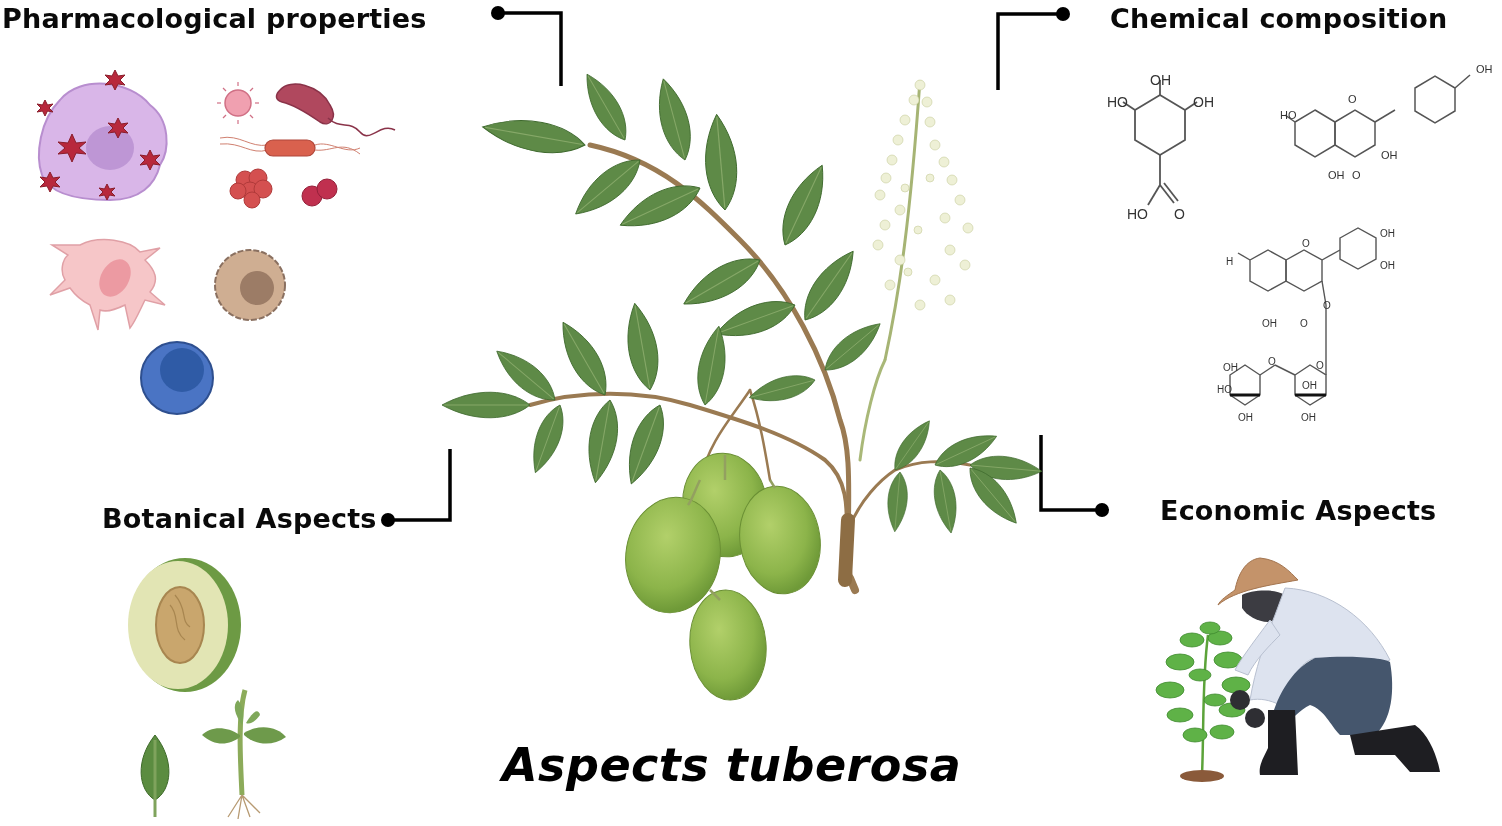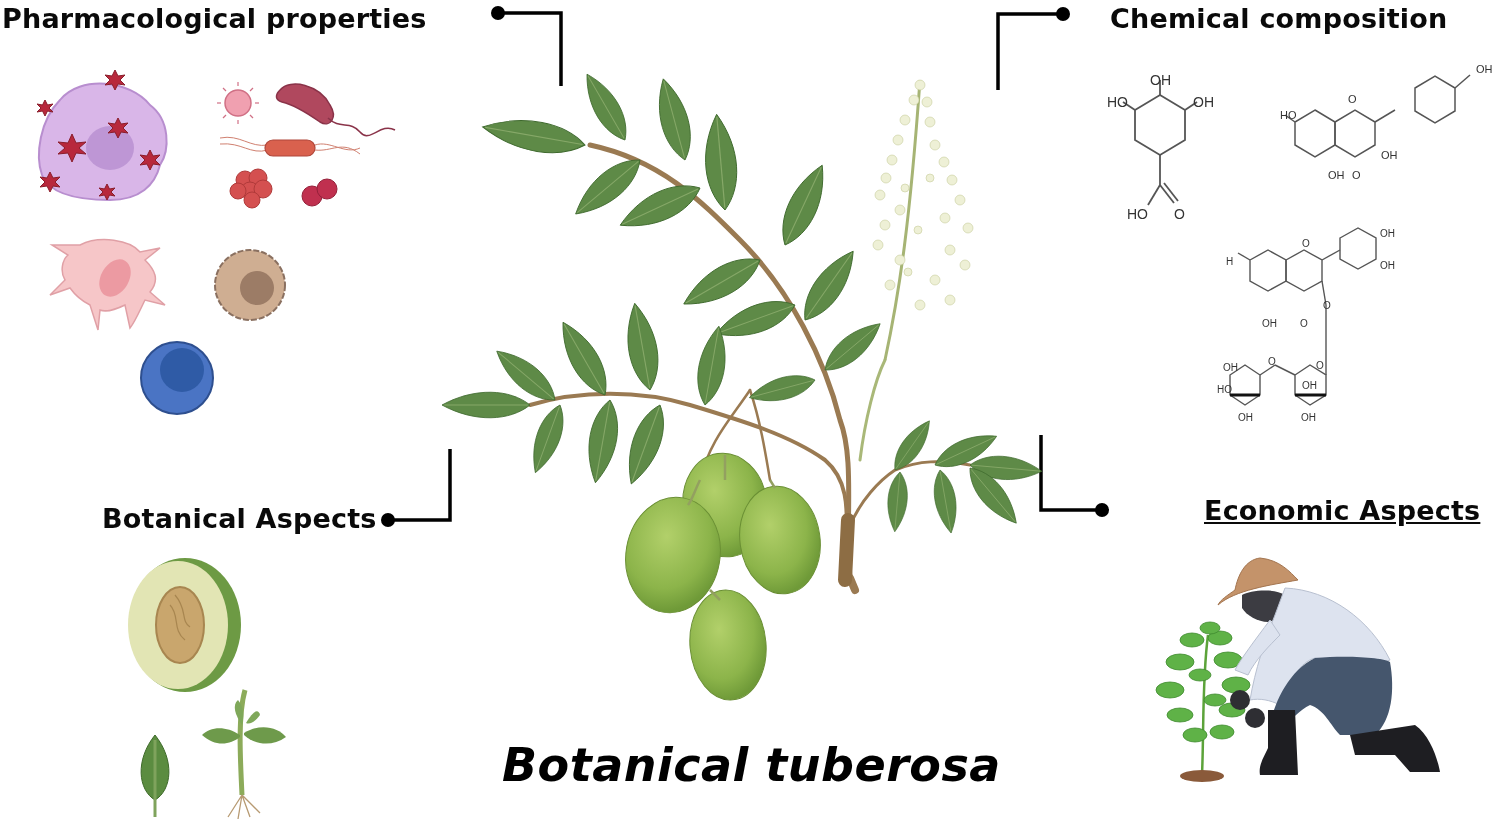--- a/index.html
+++ b/index.html
@@ -8,21 +8,21 @@
   .species{position:absolute;font-weight:bold;font-style:italic;font-size:46px;color:#000;white-space:nowrap;line-height:1;letter-spacing:0.5px;}
   svg{position:absolute;overflow:visible;}
   .chem text{font-family:"Liberation Sans",sans-serif;fill:#333;}
 </style>
 </head>
 <body>
 
 <div class="title" style="left:2px;top:5px;">Pharmacological properties</div>
 <div class="title" style="left:1110px;top:5px;">Chemical composition</div>
 <div class="title" style="left:58px;top:505px;margin-left:44px;">Botanical Aspects</div>
-<div class="title" style="left:1204px;top:497px;text-decoration:underline;">Economic Aspects</div>
+<div class="title" style="left:1160px;top:497px;">Economic Aspects</div>
 
 <svg width="1502" height="826" style="left:0;top:0;">
   <g stroke="#000" stroke-width="3.5" fill="none">
     <polyline points="498,13 561,13 561,86"></polyline>
     <polyline points="1063,14 998,14 998,90"></polyline>
     <polyline points="388,520 450,520 450,449"></polyline>
     <polyline points="1102,510 1041,510 1041,435"></polyline>
   </g>
   <g fill="#000">
     <circle cx="498" cy="13" r="7"></circle>
@@ -341,13 +341,13 @@
     <circle cx="100" cy="150" r="10" fill="#2e2e33"></circle>
     <circle cx="115" cy="168" r="10" fill="#2e2e33"></circle>
 
     <path d="M175,108 C210,105 245,108 250,112 C255,140 252,170 235,185 L200,185 C190,175 185,160 170,155 C160,160 150,170 148,175 L130,175 C135,150 150,120 175,108 Z" fill="#45566d"></path>
 
     <path d="M128,160 L155,160 L158,225 L120,225 C118,215 125,205 128,198 Z" fill="#1e1e22"></path>
     <path d="M210,185 L275,175 C290,185 298,210 300,222 L270,222 L255,205 L215,205 Z" fill="#1e1e22"></path>
   </g>
 </svg>
 
-<div class="species" style="left:502px;top:742px;">Botanical tuberosa</div>
+<div class="species" style="left:502px;top:742px;">Aspects tuberosa</div>
 
 </body></html>

